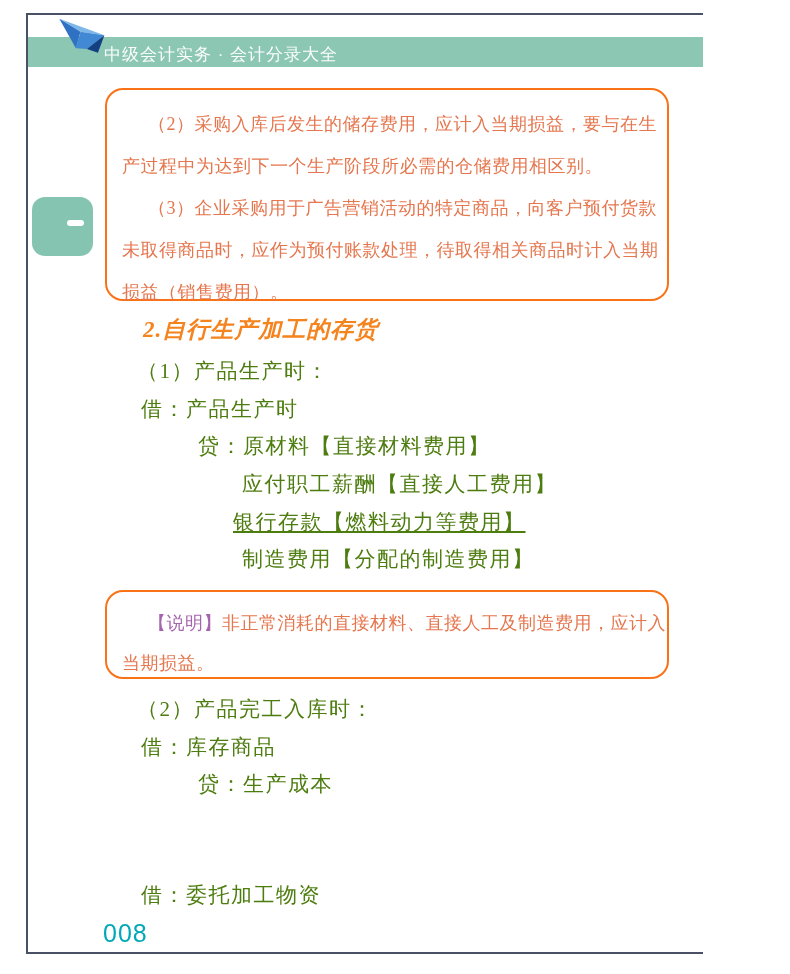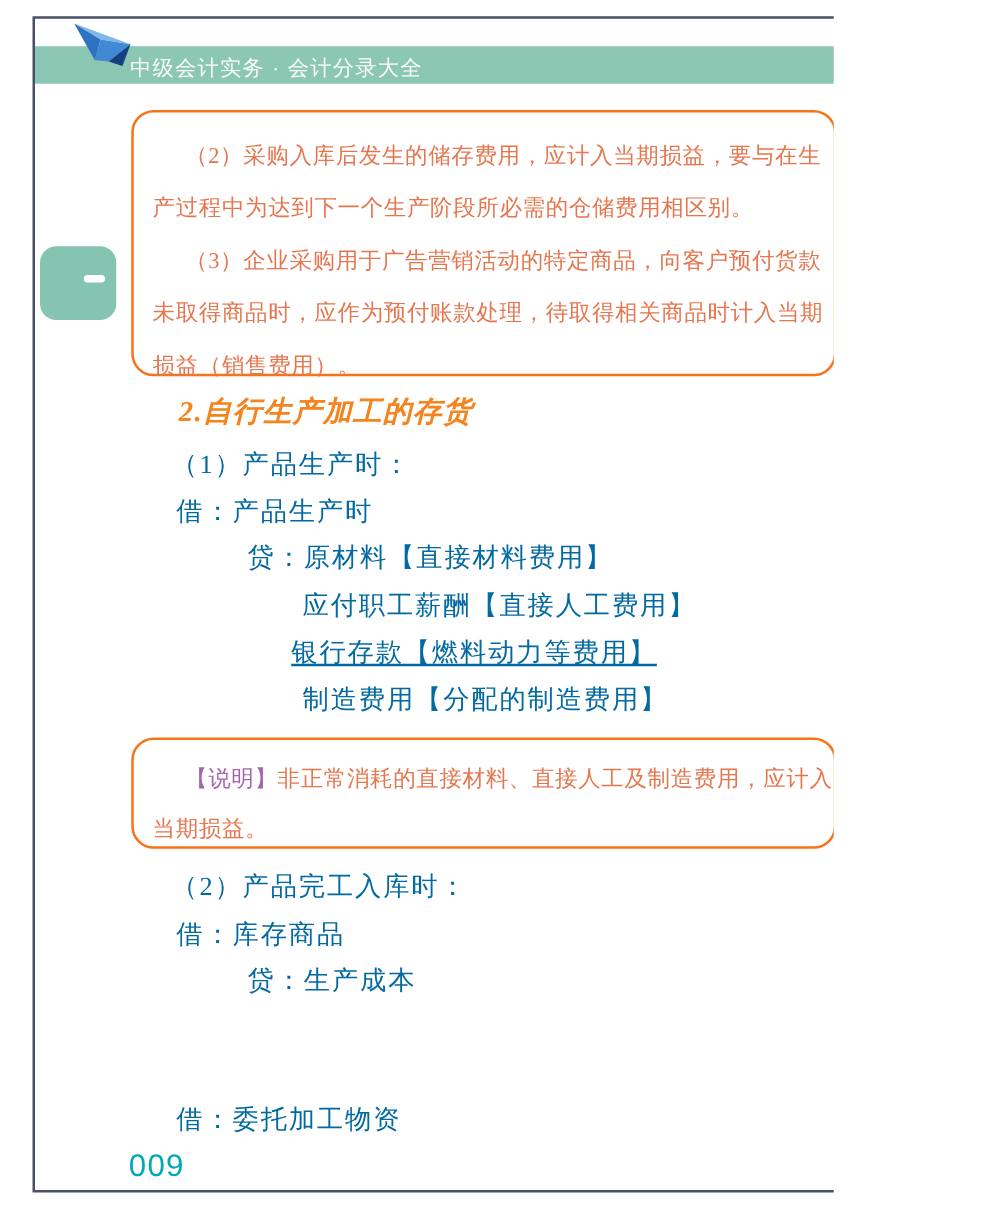--- a/index.html
+++ b/index.html
@@ -1,35 +1,35 @@
 <!DOCTYPE html>
 <html><head>
 <meta charset="utf-8">
 <style>
   html,body{margin:0;padding:0;background:#ffffff;}
   .stage{position:relative;width:667px;height:974px;background:#ffffff;overflow:hidden;
-         font-family:"Liberation Serif","DejaVu Serif",serif;}
+         font-family:"Liberation Serif","DejaVu Serif",serif;padding-left:36px;}
   .frame{position:absolute;left:26px;top:13px;width:737px;height:941px;
          border:2px solid #4a5166;box-sizing:border-box;background:#ffffff;}
   .band{position:absolute;left:28px;top:37px;width:733px;height:30px;background:#8cc7b4;}
   .plane{position:absolute;left:56px;top:16px;width:60px;height:46px;}
   .band-title{position:absolute;left:104px;top:43px;font-family:"Liberation Sans","DejaVu Sans",sans-serif;
          font-size:17px;color:#fbfdfd;letter-spacing:1px;white-space:nowrap;}
   .tab{position:absolute;left:32px;top:197px;width:61px;height:59px;background:#84c4b0;border-radius:13px;}
   .tab-dash{position:absolute;left:35px;top:23px;width:17px;height:6px;background:#ffffff;border-radius:3px;}
   .note-box{position:absolute;left:105px;width:564px;border:2px solid #f97316;border-radius:18px;
          box-sizing:border-box;background:#ffffff;}
   .box1{top:88px;height:213px;padding:13px 14px 0 15px;}
   .box2{top:590px;height:89px;padding:11px 14px 0 15px;}
   .box-line{font-size:18px;color:#e5764e;letter-spacing:0.5px;white-space:nowrap;}
   .box1 .box-line{height:42px;line-height:42px;}
   .box2 .box-line{height:40px;line-height:40px;}
   .indent{padding-left:26px;}
   .note-label{color:#a565ae;}
-  .body-line{position:absolute;font-size:21px;color:#0369a1;letter-spacing:1.5px;white-space:nowrap;}
+  .body-line{position:absolute;font-size:21px;color:#4d7c0f;letter-spacing:1.5px;white-space:nowrap;}
   .heading{position:absolute;font-size:23px;font-weight:bold;font-style:italic;color:#f5831e;
          letter-spacing:1px;white-space:nowrap;text-align:right;}
   .page-num{position:absolute;left:103px;top:919px;font-family:"Liberation Sans","DejaVu Sans",sans-serif;
          font-size:25px;color:#00a8b8;letter-spacing:1px;}
 </style>
 </head>
 <body>
 
 <div class="stage">
 
@@ -74,15 +74,15 @@
     <div class="box-line">当期损益。</div>
   </div>
 
   <div class="body-line" style="left:137px;top:695px;">（2）产品完工入库时：</div>
   <div class="body-line" style="left:141px;top:733px;">借：库存商品</div>
   <div class="body-line" style="left:198px;top:770px;">贷：生产成本</div>
 
 
   <div class="body-line" style="left:141px;top:881px;">借：委托加工物资</div>
 
-  <div class="page-num">009</div>
+  <div class="page-num">008</div>
 
 </div>
 
 </body></html>

